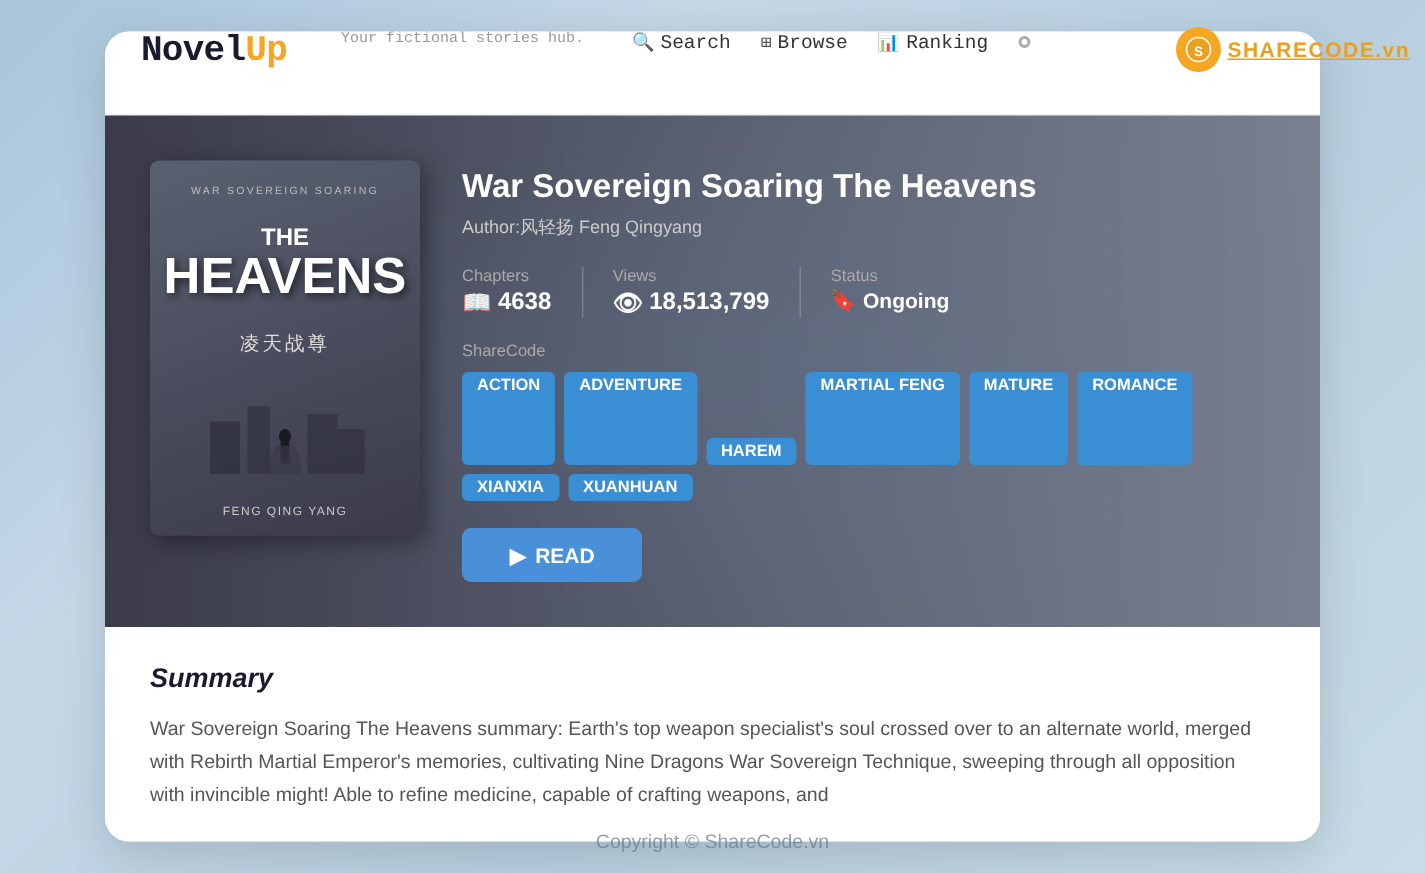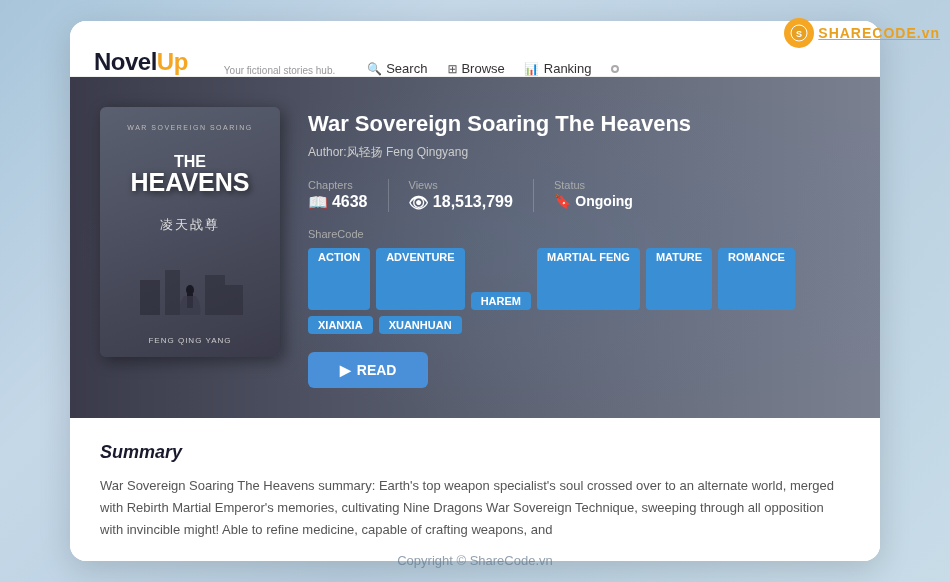--- a/index.html
+++ b/index.html
@@ -56,23 +56,24 @@
       box-shadow: 0 8px 32px rgba(0,0,0,0.15);
       position: relative;
     }
 
     
     .nav-bar {
       background: white;
       padding: 0 24px;
       height: 56px;
       display: flex;
-      align-items: flex-end;
+      align-items: flex-start;
       gap: 24px;
       border-bottom: 1px solid #f0f0f0;
+      font-family: Liberation Mono, monospace;
     }
     .logo {
       display: flex;
       align-items: baseline;
       gap: 0;
       text-decoration: none;
     }
     .logo-novel {
       font-size: 24px;
       font-weight: 800;
@@ -314,21 +315,21 @@
       <div class="nav-dot"></div>
     </div>
   </nav>
 
   <div class="hero-banner">
 
     <div class="book-cover">
       <div style="font-size:7px;color:#bbb;text-align:center;letter-spacing:1.5px;text-transform:uppercase;line-height:1.3;">WAR SOVEREIGN SOARING</div>
       <div style="text-align:center;">
         <div style="font-size:16px;font-weight:900;color:white;line-height:1;">THE</div>
-        <div style="font-size:25px;font-weight:900;color:white;line-height:1;text-shadow:2px 2px 6px rgba(0,0,0,0.6);">HEAVENS</div>
+        <div style="font-size:34px;font-weight:900;color:white;line-height:1;text-shadow:2px 2px 6px rgba(0,0,0,0.6);">HEAVENS</div>
       </div>
       <div style="text-align:right;">
         <div style="font-size:13px;color:#ddd;letter-spacing:2px;margin-bottom:4px;">凌天战尊</div>
       </div>
 
       <div style="width:100%;height:55px;position:relative;display:flex;align-items:flex-end;justify-content:center;">
         <svg width="120" height="55" viewBox="0 0 120 55">
 
           <rect x="10" y="20" width="20" height="35" fill="#2a2a35" opacity="0.6"></rect>
           <rect x="35" y="10" width="15" height="45" fill="#2a2a35" opacity="0.5"></rect>

